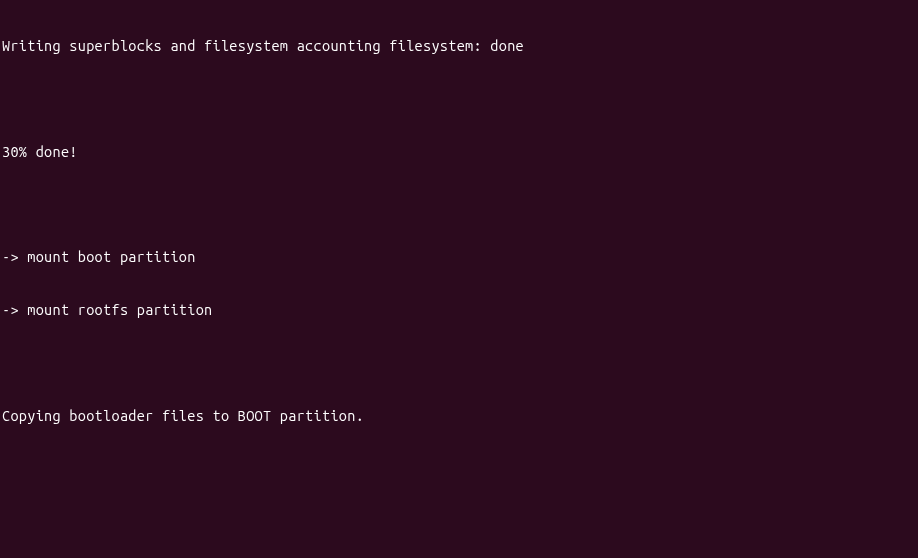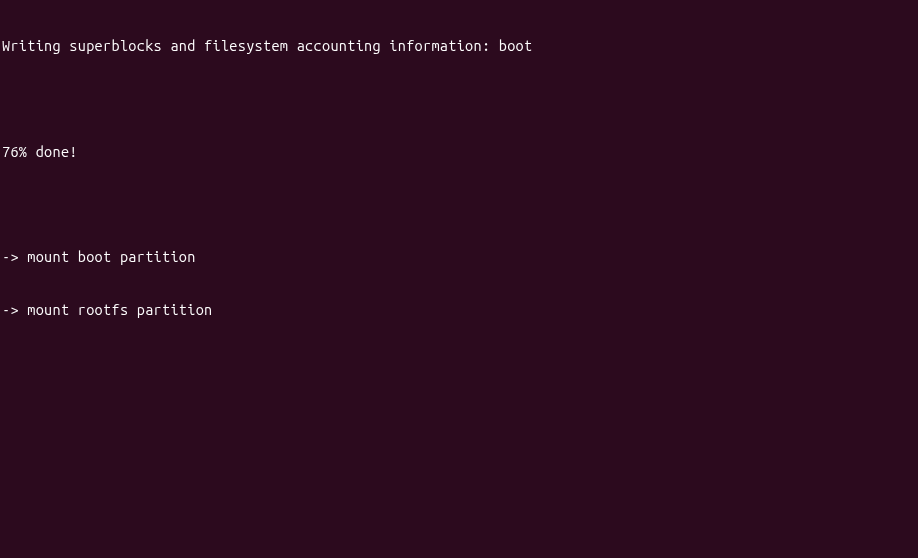--- a/index.html
+++ b/index.html
@@ -24,27 +24,28 @@
     }
     .line {
       display: block;
       min-height: 17.6px;
     }
   </style>
 </head>
 <body>
 
 <div class="terminal">
-  <span class="line">Writing superblocks and filesystem accounting information: boot</span>
+  <span class="line">Writing superblocks and filesystem accounting filesystem: done</span>
   <span class="line"></span>
-  <span class="line">76% done!</span>
+  <span class="line">30% done!</span>
   <span class="line"></span>
   <span class="line">-&gt; mount boot partition</span>
   <span class="line">-&gt; mount rootfs partition</span>
   <span class="line"></span>
+  <span class="line">Copying bootloader files to BOOT partition.</span>
   
   
   
   
   
   
   
   
   
   

